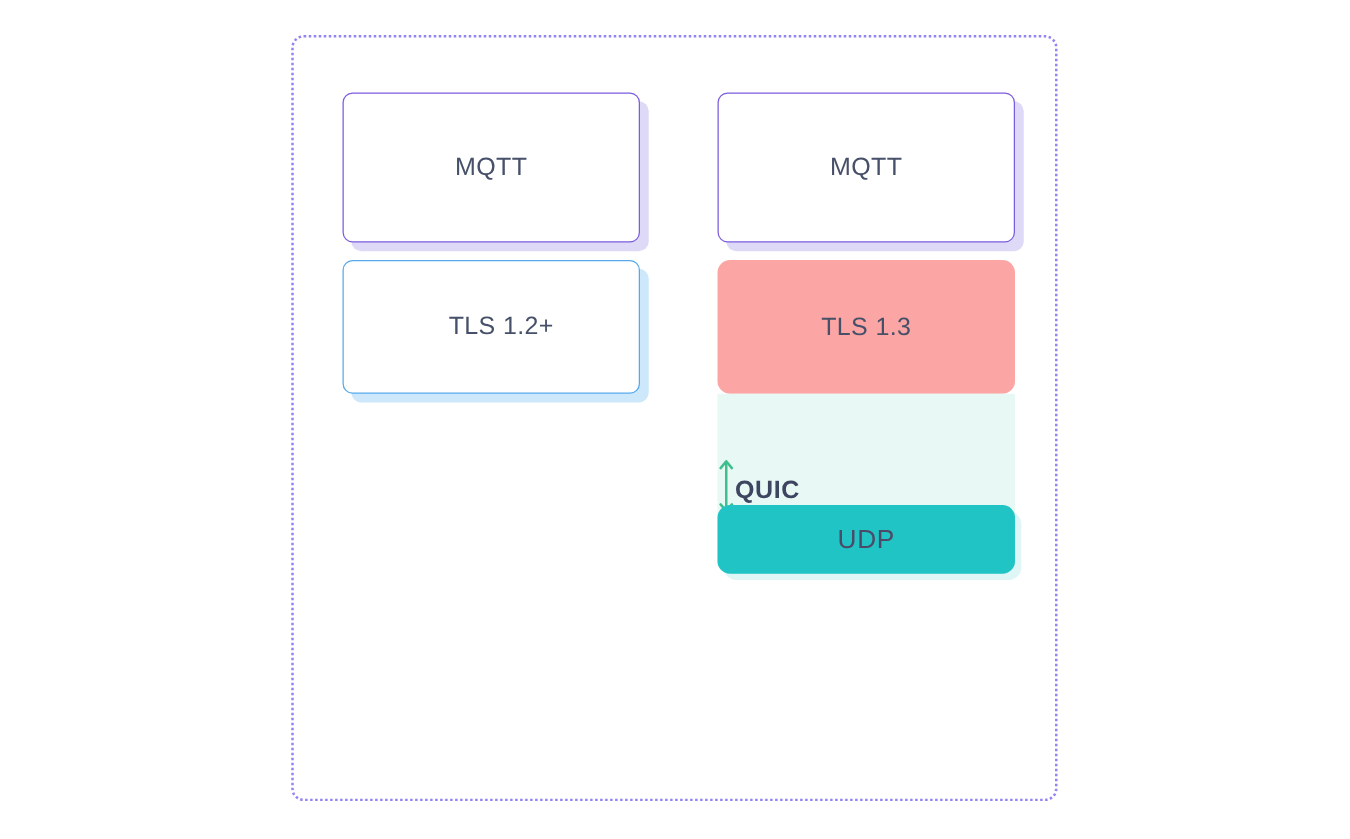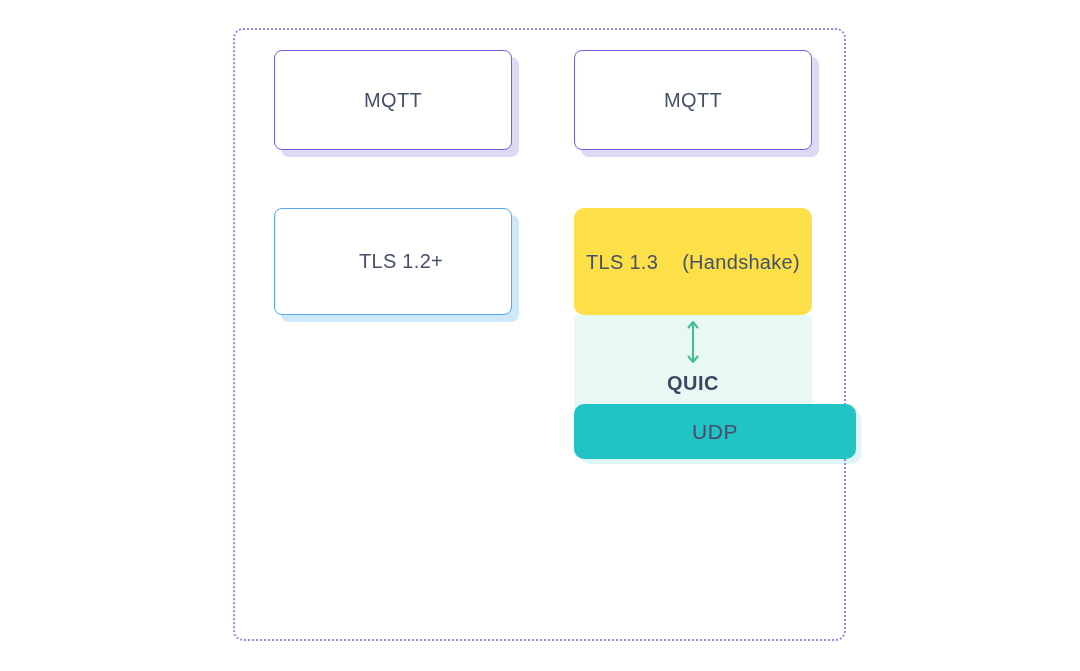--- a/index.html
+++ b/index.html
@@ -41,58 +41,57 @@
     box-shadow: 7px 7px 0 0 #ded9f6;
   }
   .blue {
     border: 1.5px solid #55a9ec;
     box-shadow: 7px 7px 0 0 #cde8fb;
     padding-left: 16px;
   }
   
   .col-left { left: 39px; width: 238px; }
   .col-right { left: 339px; width: 238px; }
-  .row-1 { top: 20px; height: 100px; }
+  .row-1 { top: 44px; height: 120px; }
   .row-2 { top: 178px; height: 107px; }
   .row-3 { top: 324px; height: 108px; }
   
   .tls13 {
-    background: #fde047;
+    background: #fca5a5;
     border: none;
     border-radius: 10px;
-    flex-direction: row;
+    flex-direction: column;
     line-height: 30px;
     gap: 24px;
   }
   .quic-zone {
     position: absolute;
     left: 339px;
     top: 285px;
     width: 238px;
     height: 144px;
     background: #e8f8f5;
     border-radius: 0 0 10px 10px;
     display: flex;
-    flex-direction: column;
     align-items: center;
     padding-top: 4px;
     box-sizing: border-box;
   }
   .quic-label {
     margin-top: 7px;
     font-size: 20px;
     font-weight: 600;
     color: #3d4560;
     letter-spacing: 0.5px;
   }
   .udp-box {
     position: absolute;
     left: 0;
     bottom: 0;
-    width: 282px;
+    width: 238px;
     height: 55px;
     background: #20c4c4;
     border-radius: 10px;
     display: flex;
     align-items: center;
     justify-content: center;
     font-size: 21px;
     color: #4d4968;
     letter-spacing: 0.5px;
     box-shadow: 5px 5px 0 rgba(32, 196, 196, 0.15);
@@ -118,21 +117,20 @@
     </div>
     <div class="box blue col-left row-2">
       <span>TLS 1.2+</span>
     </div>
 
     <div class="box purple col-right row-1">
       <span>MQTT</span>
     </div>
     <div class="box tls13 col-right row-2">
       <span>TLS 1.3</span>
-      <span>(Handshake)</span>
     </div>
 
     <div class="quic-zone">
       <svg class="arrow-icon" width="14" height="46" viewBox="0 0 14 46">
         <line x1="7" y1="4" x2="7" y2="42" stroke-width="2" fill="none" stroke="#3fbe8e"></line>
         <path d="M2.5 8.5 L7 3 L11.5 8.5" stroke-width="2" fill="none" stroke-linecap="round" stroke-linejoin="round" stroke="#3fbe8e"></path>
         <path d="M2.5 37.5 L7 43 L11.5 37.5" stroke-width="2" fill="none" stroke-linecap="round" stroke-linejoin="round" stroke="#3fbe8e"></path>
       </svg>
       <div class="quic-label">QUIC</div>
       <div class="udp-box">

